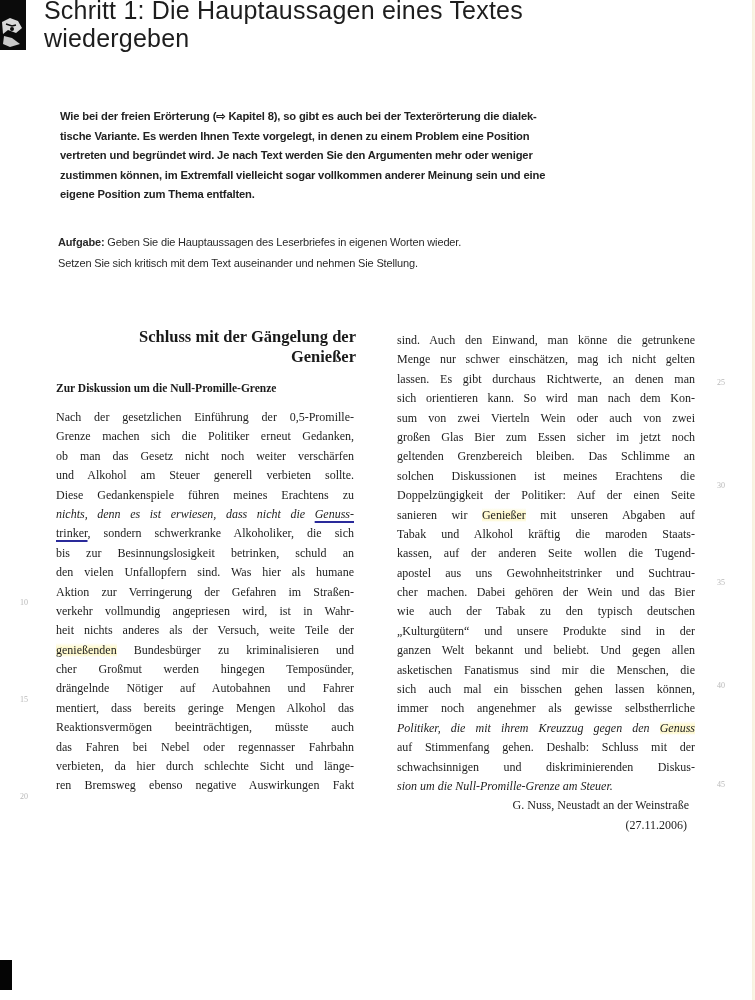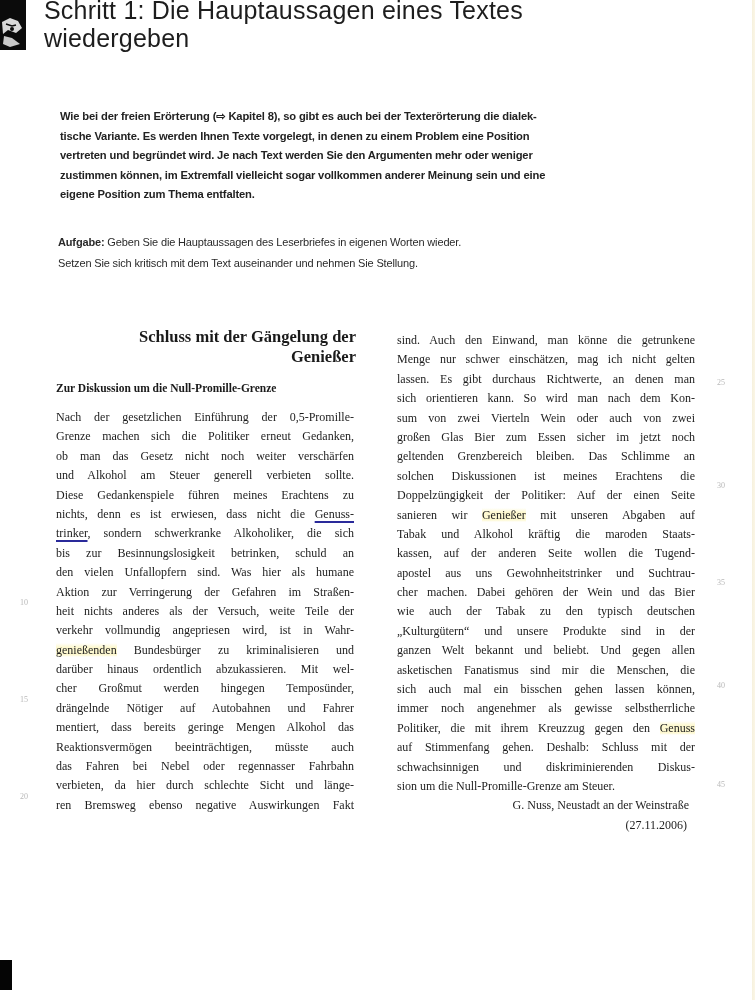--- a/index.html
+++ b/index.html
@@ -111,21 +111,21 @@
     }
     .col-left { left: 56px; top: 408px; width: 298px; }
     .col-right { left: 397px; top: 331px; width: 298px; }
     .line {
       display: block;
       white-space: nowrap;
       text-align: justify;
       text-align-last: justify;
       height: 19.4px;
     }
-    .line.last { text-align-last: left; }
+    .line.last { text-align-last: left; font-style: italic; }
     .line.right { text-align: right; text-align-last: right; }
     .hl {
       background: linear-gradient(to bottom, rgba(255,245,180,0) 0%, rgba(252,243,170,0.55) 30%, rgba(252,243,170,0.55) 85%, rgba(255,245,180,0) 100%);
     }
     .ul {
       text-decoration: underline;
       text-decoration-color: #2a2a9a;
       text-decoration-thickness: 2px;
       text-underline-offset: 3px;
     }
@@ -181,24 +181,23 @@
     <span class="line">Nach der gesetzlichen Einführung der 0,5-Promille-</span>
     <span class="line">Grenze machen sich die Politiker erneut Gedanken,</span>
     <span class="line">ob man das Gesetz nicht noch weiter verschärfen</span>
     <span class="line">und Alkohol am Steuer generell verbieten sollte.</span>
     <span class="line">Diese Gedankenspiele führen meines Erachtens zu</span>
     <span class="line last" style="text-align-last: justify;"><span>nichts, denn es ist erwiesen, dass nicht die </span><span class="ul">Genuss-</span><span></span></span>
     <span class="line"><span></span><span class="ul">trinker</span><span>, sondern schwerkranke Alkoholiker, die sich</span></span>
     <span class="line">bis zur Besinnungslosigkeit betrinken, schuld an</span>
     <span class="line">den vielen Unfallopfern sind. Was hier als humane</span>
     <span class="line">Aktion zur Verringerung der Gefahren im Straßen-</span>
+    <span class="line">verkehr vollmundig angepriesen wird, ist in Wahr-</span>
     <span class="line">heit nichts anderes als der Versuch, weite Teile der</span>
-    <span class="line">verkehr vollmundig angepriesen wird, ist in Wahr-</span>
     <span class="line"><span></span><span class="hl">genießenden</span><span> Bundesbürger zu kriminalisieren und</span></span>
-    <span class="line">darüber hinaus ordentlich abzukassieren. Mit wel-</span>
     <span class="line">cher Großmut werden hingegen Temposünder,</span>
     <span class="line">drängelnde Nötiger auf Autobahnen und Fahrer</span>
     <span class="line">mentiert, dass bereits geringe Mengen Alkohol das</span>
     <span class="line">Reaktionsvermögen beeinträchtigen, müsste auch</span>
     <span class="line">das Fahren bei Nebel oder regennasser Fahrbahn</span>
     <span class="line">verbieten, da hier durch schlechte Sicht und länge-</span>
     <span class="line">ren Bremsweg ebenso negative Auswirkungen Fakt</span>
   </div>
 
 <div class="col col-right" id="col-right">

